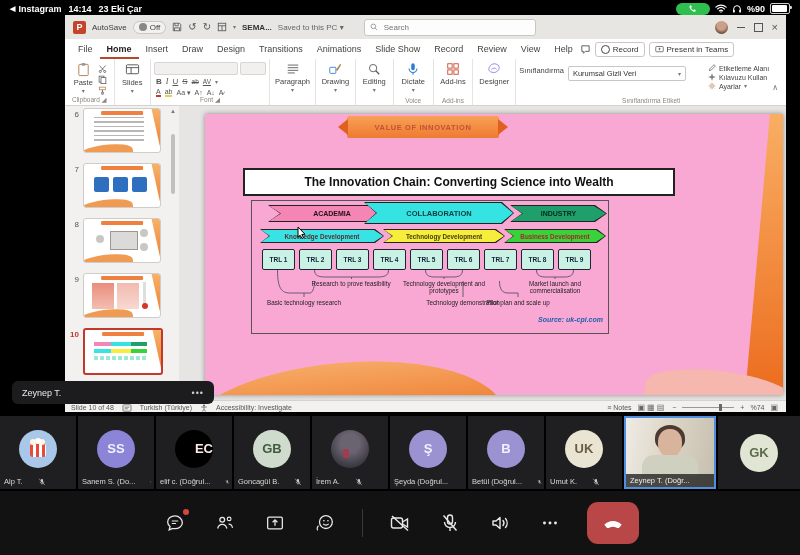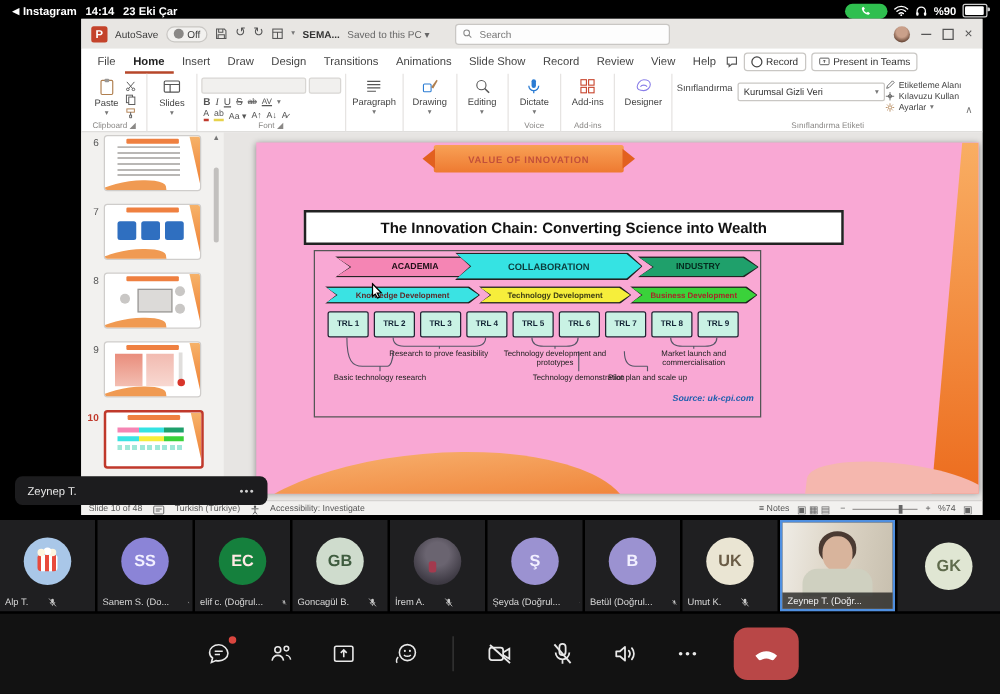--- a/index.html
+++ b/index.html
@@ -50,21 +50,21 @@
   .bigbtn{display:flex;flex-direction:column;align-items:center;gap:1px;font-size:7.5px;color:#444;padding:0 2px;}
   .caret{font-size:6px;color:#777;line-height:1;}
   .mini-col{display:flex;flex-direction:column;gap:2px;align-items:center;padding-top:2px;}
   .fontgrp{display:flex;flex-direction:column;gap:2px;width:112px;}
   .fsel{height:11px;background:#f1f0ee;border:1px solid #d8d6d3;border-radius:2px;}
   .frow{display:flex;gap:4px;align-items:center;font-size:8px;color:#555;padding-left:2px;}
   .frow .b{font-weight:bold}.frow .i{font-style:italic;font-family:"Liberation Serif",serif}
   .frow .u{text-decoration:underline}.frow .s{text-decoration:line-through}
   .reda{border-bottom:2px solid #c0392b;line-height:1;}
   .yela{border-bottom:2px solid #e7d24c;line-height:1;}
-  .classgrp{display:flex;gap:0;padding-top:2px;}
+  .classgrp{display:flex;gap:22px;padding-top:2px;}
   .classleft{display:flex;align-items:flex-start;gap:4px;font-size:7.5px;padding-top:2px;}
   .classsel{width:108px;height:13px;border:1px solid #c9c7c4;border-radius:2px;display:flex;align-items:center;
             justify-content:space-between;padding:0 4px;font-size:7.5px;color:#333;background:#fff;}
   .classright{display:flex;flex-direction:column;gap:1px;font-size:7px;color:#444;}
   .classright span{display:flex;align-items:center;gap:3px;white-space:nowrap;}
   .collapse{align-self:flex-end;margin-left:auto;padding:0 5px 3px 0;color:#777;font-size:8px;}
   
   .work{display:flex;height:294px;background:#e7e5e3;}
   .thumbs{width:114px;background:#f2f1ef;position:relative;flex:none;overflow:hidden;}
   .thumb-row{position:absolute;left:4px;display:flex;gap:4px;}
@@ -663,21 +663,21 @@
       <span class="tile-name">
           <span>Sanem S. (Do...</span>
         <svg width="8" height="8" viewBox="0 0 12 12">
             <path d="M6 1.5a1.6 1.6 0 0 1 1.6 1.6v2.2a1.6 1.6 0 0 1-3.2 0V3.1A1.6 1.6 0 0 1 6 1.5z" fill="#c9c9c9"></path>
             <path d="M3.2 5.4a2.8 2.8 0 0 0 5.6 0M6 8.2v1.8" stroke="#c9c9c9" stroke-width=".9" fill="none"></path>
             <line x1="1.8" y1="1.2" x2="10.2" y2="10.6" stroke="#c9c9c9"></line>
           </svg>
         </span>
     </div>
     <div class="tile">
-      <span class="avatar" style="background-color: #15803d; color: rgb(255, 233, 228);">
+      <span class="avatar" style="background-color: #000000; color: rgb(255, 233, 228); justify-content: flex-end;">
           <span>EC</span>
         </span>
       <span class="tile-name">
           <span>elif c. (Doğrul...</span>
         <svg width="8" height="8" viewBox="0 0 12 12">
             <path d="M6 1.5a1.6 1.6 0 0 1 1.6 1.6v2.2a1.6 1.6 0 0 1-3.2 0V3.1A1.6 1.6 0 0 1 6 1.5z" fill="#c9c9c9"></path>
             <path d="M3.2 5.4a2.8 2.8 0 0 0 5.6 0M6 8.2v1.8" stroke="#c9c9c9" stroke-width=".9" fill="none"></path>
             <line x1="1.8" y1="1.2" x2="10.2" y2="10.6" stroke="#c9c9c9"></line>
           </svg>
         </span>

